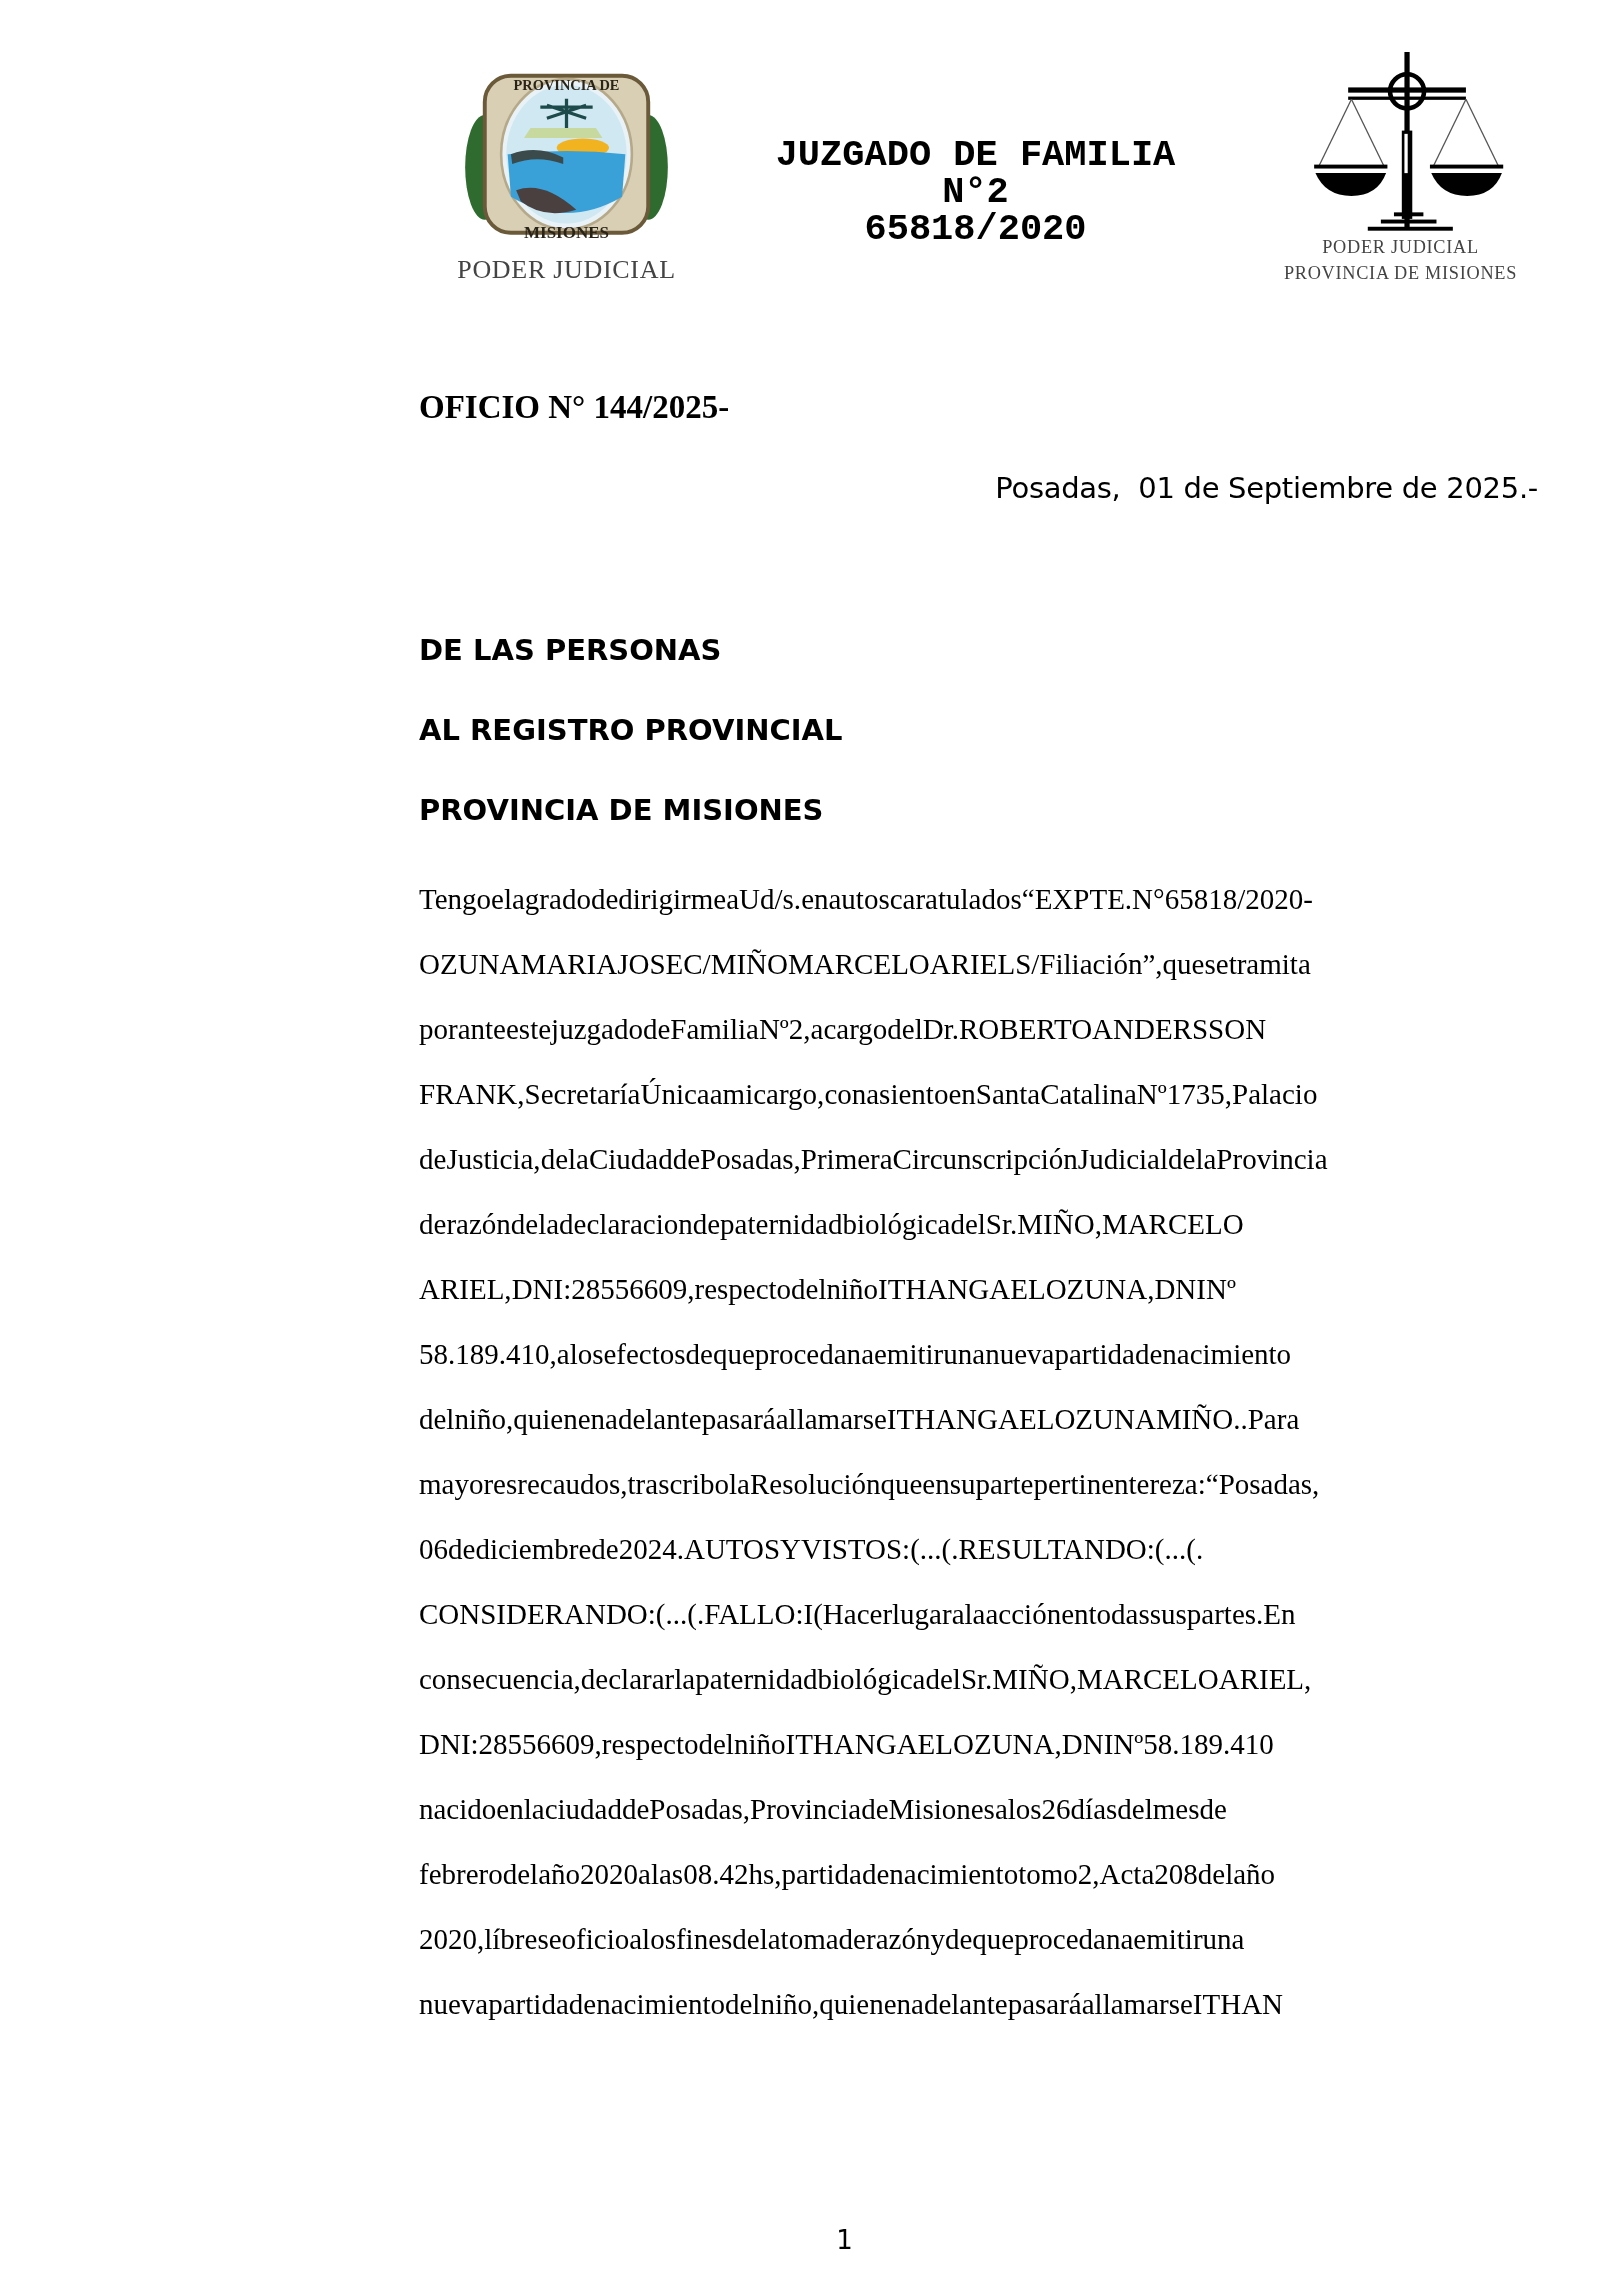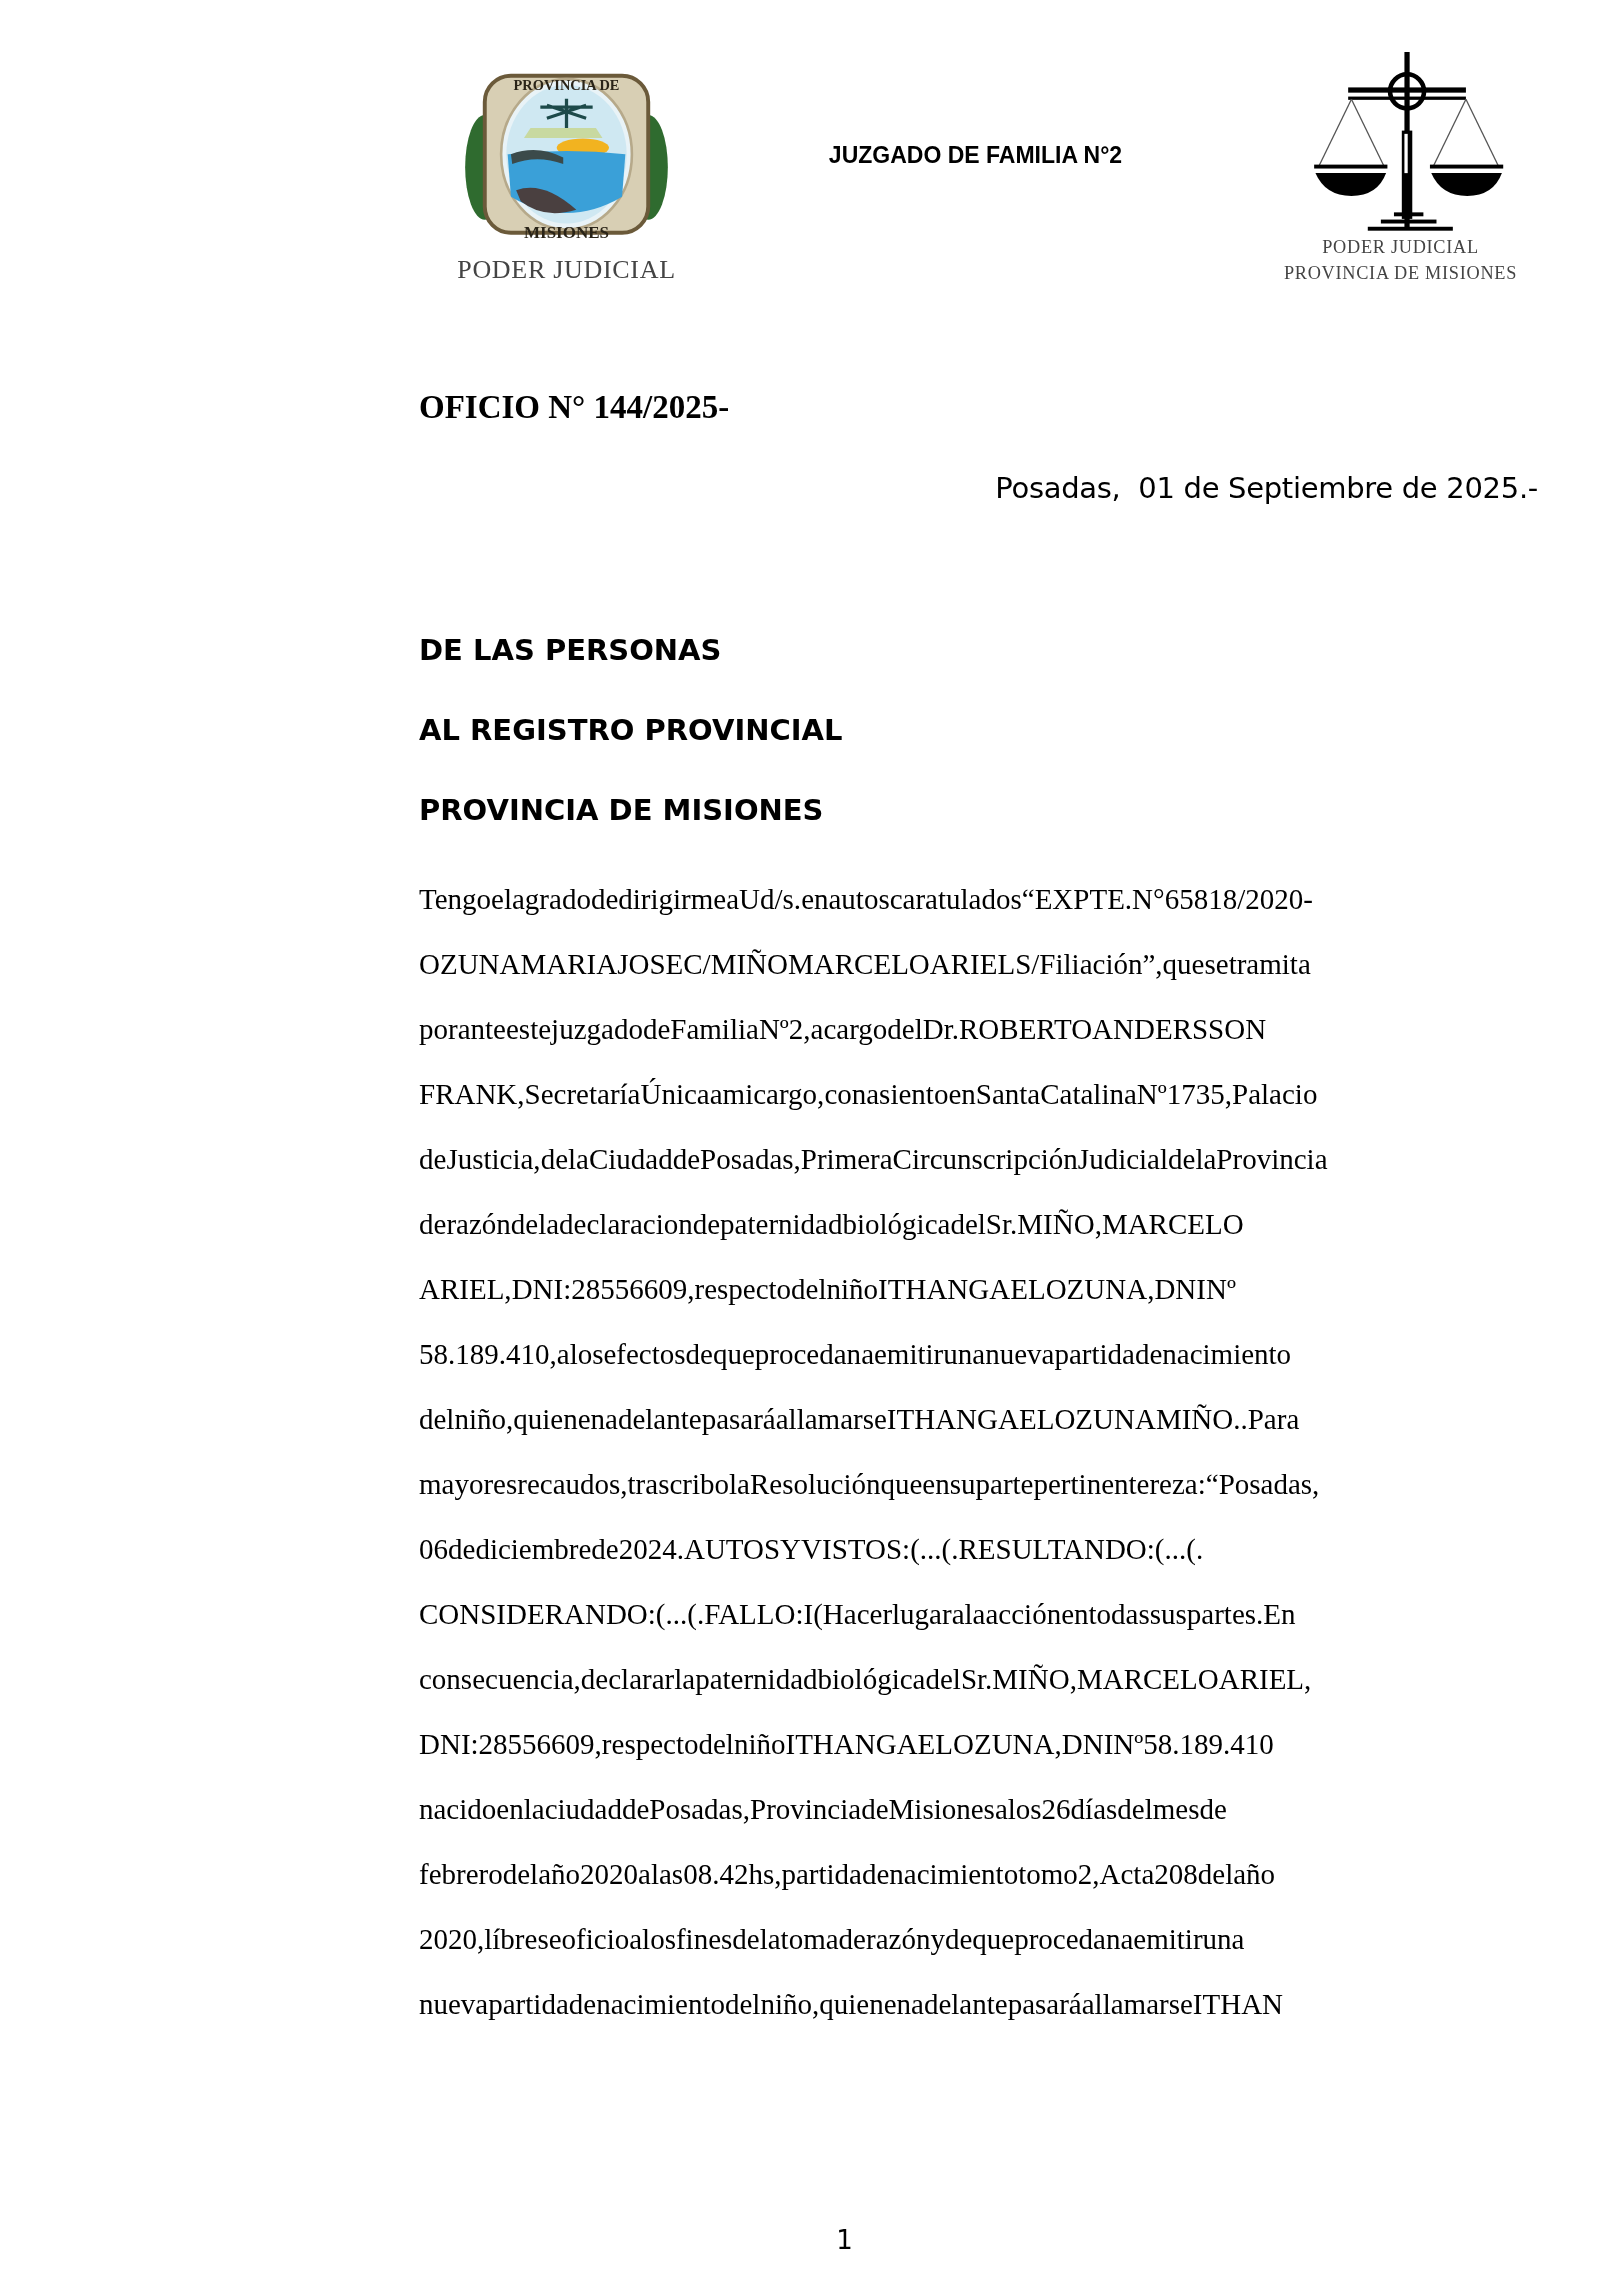--- a/index.html
+++ b/index.html
@@ -3,21 +3,21 @@
 <meta charset="utf-8">
 <style>
   html, body { margin: 0; padding: 0; background: #ffffff; }
   body { width: 1623px; height: 2295px; position: relative; overflow: hidden; color: #000; }
   .page { position: absolute; left: 0; top: 0; width: 1623px; height: 2295px; background: #fff; margin-left: 33px; }
 
   
   .logo-left { position: absolute; left: 406px; top: 56px; width: 255px; height: 229px; }
   .logo-right { position: absolute; left: 1230px; top: 39px; width: 275px; height: 249px; }
   .header-center { position: absolute; left: 707px; top: 137px; width: 471px; text-align: center;
-    font-family: Liberation Sans, sans-serif; font-weight: bold; font-size: 23px; line-height: 37px; }
+    font-family: Liberation Mono, monospace; font-weight: bold; font-size: 37px; line-height: 37px; }
 
   .logo-caption { font-family: "Liberation Serif", "DejaVu Serif", serif; color: #444; text-align: center; letter-spacing: 0.7px; }
 
   
   .oficio { position: absolute; left: 386px; top: 389px; font-family: "Liberation Serif", serif; font-weight: bold; font-size: 33px; }
   .date { position: absolute; right: 118px; top: 471px; font-family: "DejaVu Sans", sans-serif; font-size: 29px; letter-spacing: -0.3px; }
 
   
   .addressee { position: absolute; left: 386px; top: 631px; font-family: "DejaVu Sans", sans-serif; font-weight: bold; font-size: 29px; }
   .addressee div { height: 80px; line-height: 39px; }
@@ -58,20 +58,21 @@
       <path d="M155 78 L235 78 M195 65 L195 110 M165 95 L225 75 M165 75 L225 95" stroke="#1d4a4a" stroke-width="5" fill="none"></path>
 
       <text x="195" y="52" text-anchor="middle" font-family="Liberation Serif, serif" font-size="22" font-weight="bold" fill="#2a2418">PROVINCIA DE</text>
       <text x="195" y="278" text-anchor="middle" font-family="Liberation Serif, serif" font-size="26" font-weight="bold" fill="#2a2418">MISIONES</text>
     </svg>
     <div class="logo-caption" style="font-size:26px; margin-top:6.5px;">PODER JUDICIAL</div>
   </div>
 
   <div class="header-center">
     <div>JUZGADO DE FAMILIA N°2</div>
+    <div>65818/2020</div>
   </div>
 
   <div class="logo-right">
     <svg width="275" height="193" viewBox="0 0 420 295">
       <line x1="220" y1="20" x2="220" y2="290" stroke="#000" stroke-width="8"></line>
       <circle cx="220" cy="80" r="26" fill="none" stroke="#000" stroke-width="7"></circle>
       <rect x="130" y="74" width="180" height="8" fill="#000"></rect>
       <rect x="130" y="88" width="180" height="5" fill="#000"></rect>
       <rect x="212" y="140" width="16" height="135" fill="#000"></rect>
       <rect x="216" y="145" width="5" height="60" fill="#fff"></rect>

